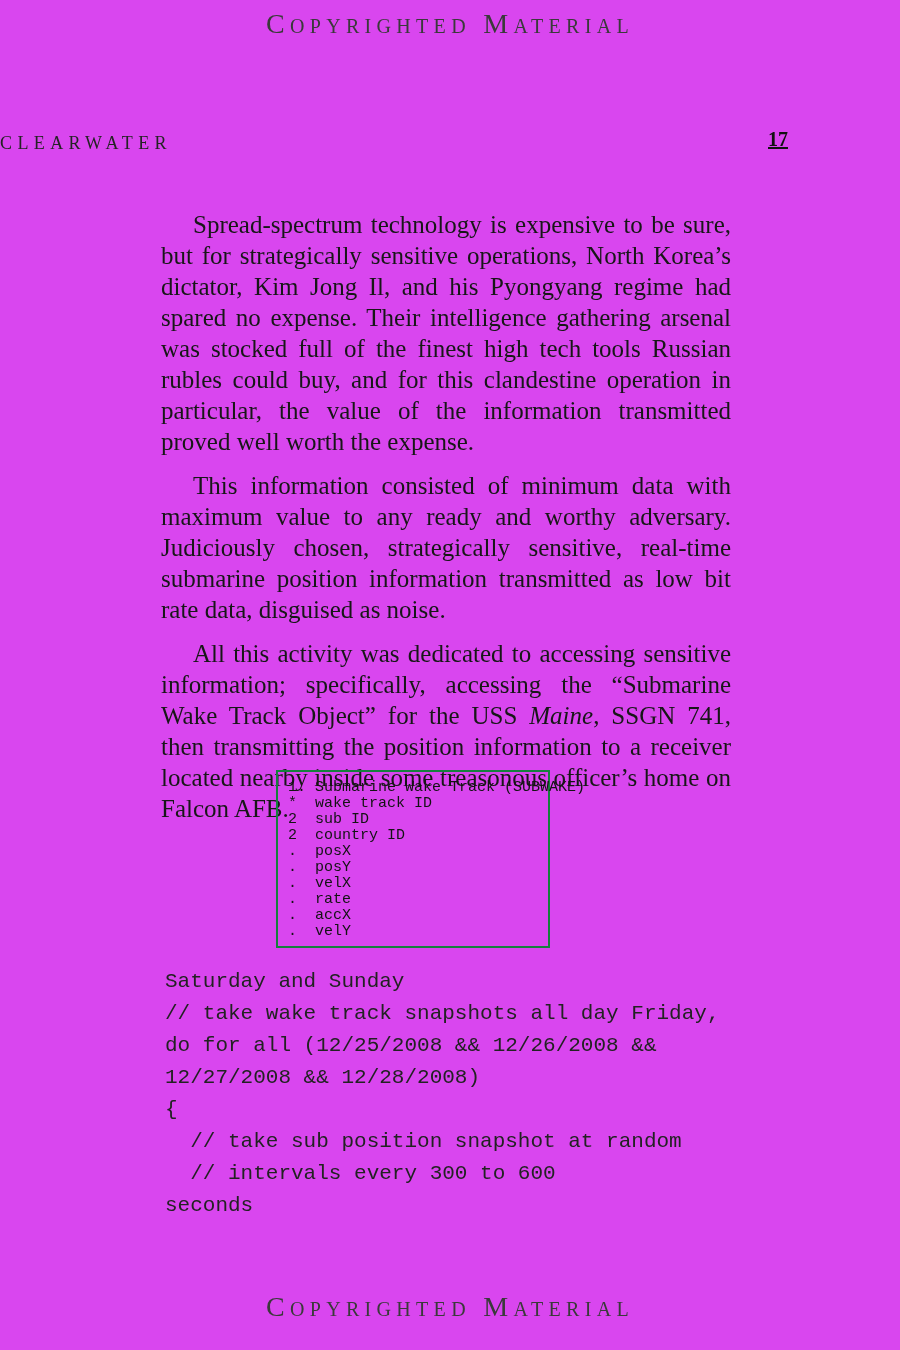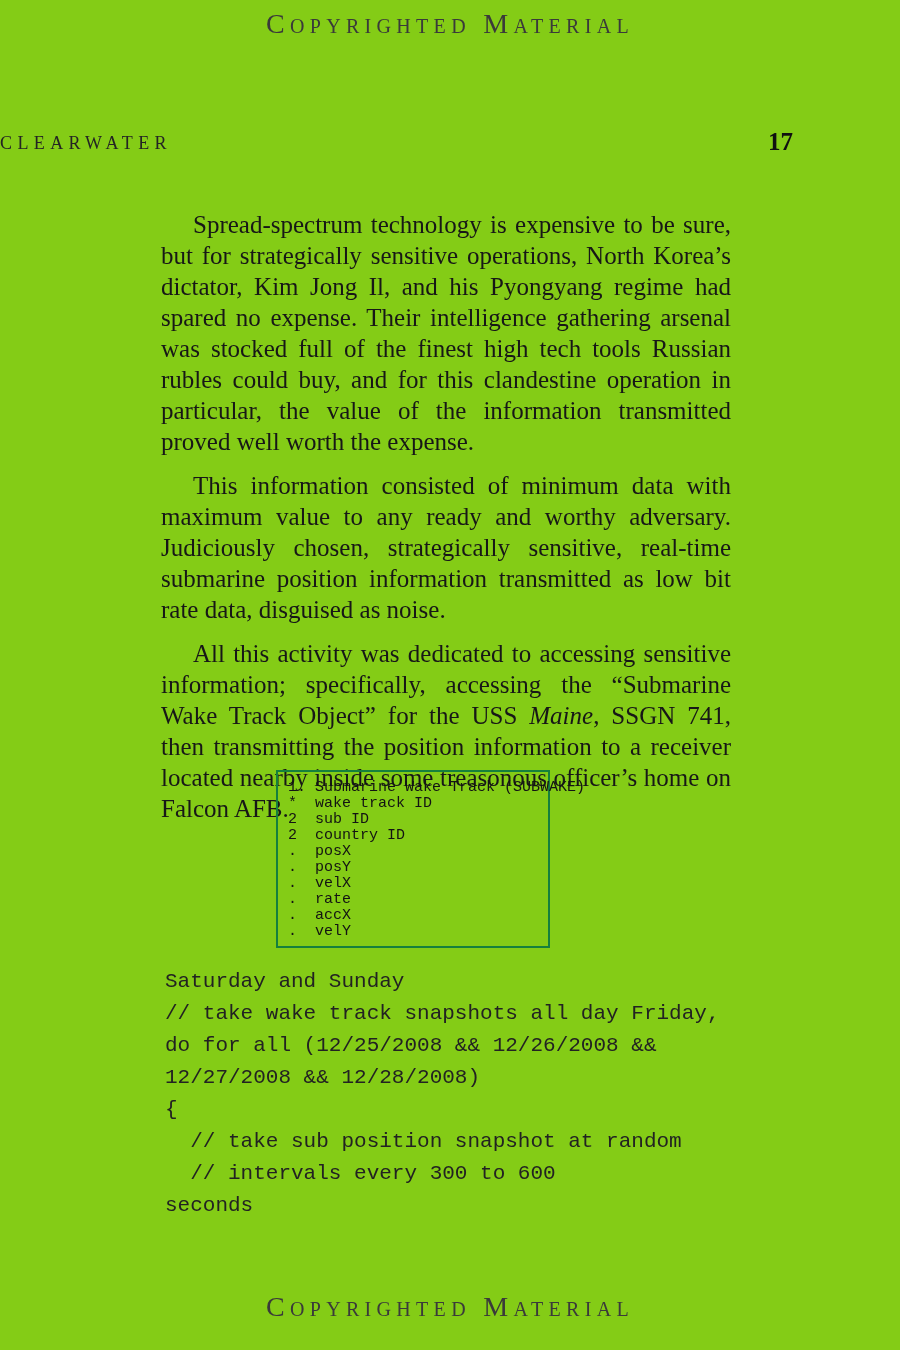--- a/index.html
+++ b/index.html
@@ -4,21 +4,21 @@
 <style>
   html, body {
     margin: 0;
     padding: 0;
     background: #ffffff;
   }
   .sheet {
     position: relative;
     width: 900px;
     height: 1350px;
-    background: #84cc16;
+    background: #d946ef;
     font-family: "Liberation Serif", serif;
     color: #1a1a1a;
     overflow: hidden;
   }
   .copyright {
     position: absolute;
     left: 0;
     width: 900px;
     text-align: center;
     font-variant: small-caps;
@@ -38,23 +38,24 @@
     text-align: left;
     font-size: 18px;
     letter-spacing: 0.30em;
     color: #242424;
     white-space: nowrap;
   }
   .page-number {
     position: absolute;
     top: 128px;
     left: 768px;
-    font-size: 25px;
+    font-size: 20px;
     font-weight: bold;
     color: #111111;
+    text-decoration: underline;
   }
 
   .body-text {
     position: absolute;
     top: 196px;
     left: 148px;
     width: 596px;
     font-size: 25px;
     line-height: 31px;
     text-align: justify;

